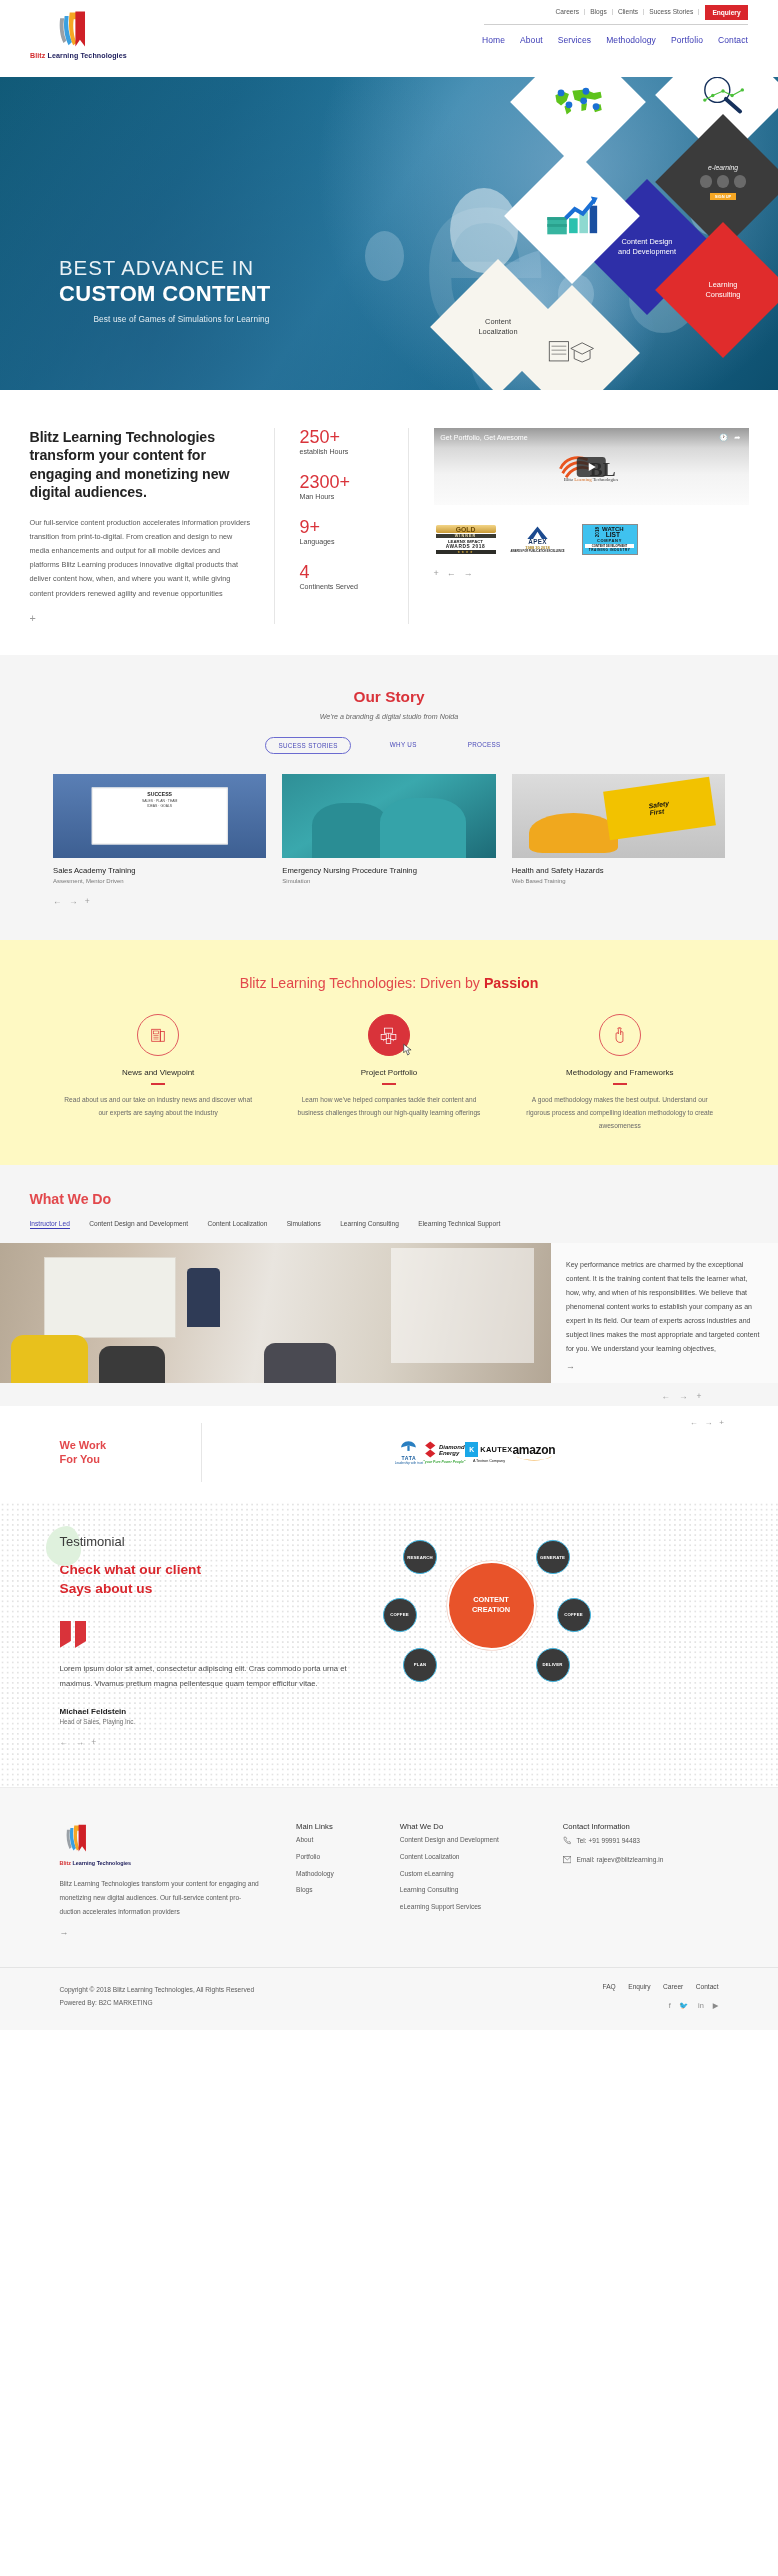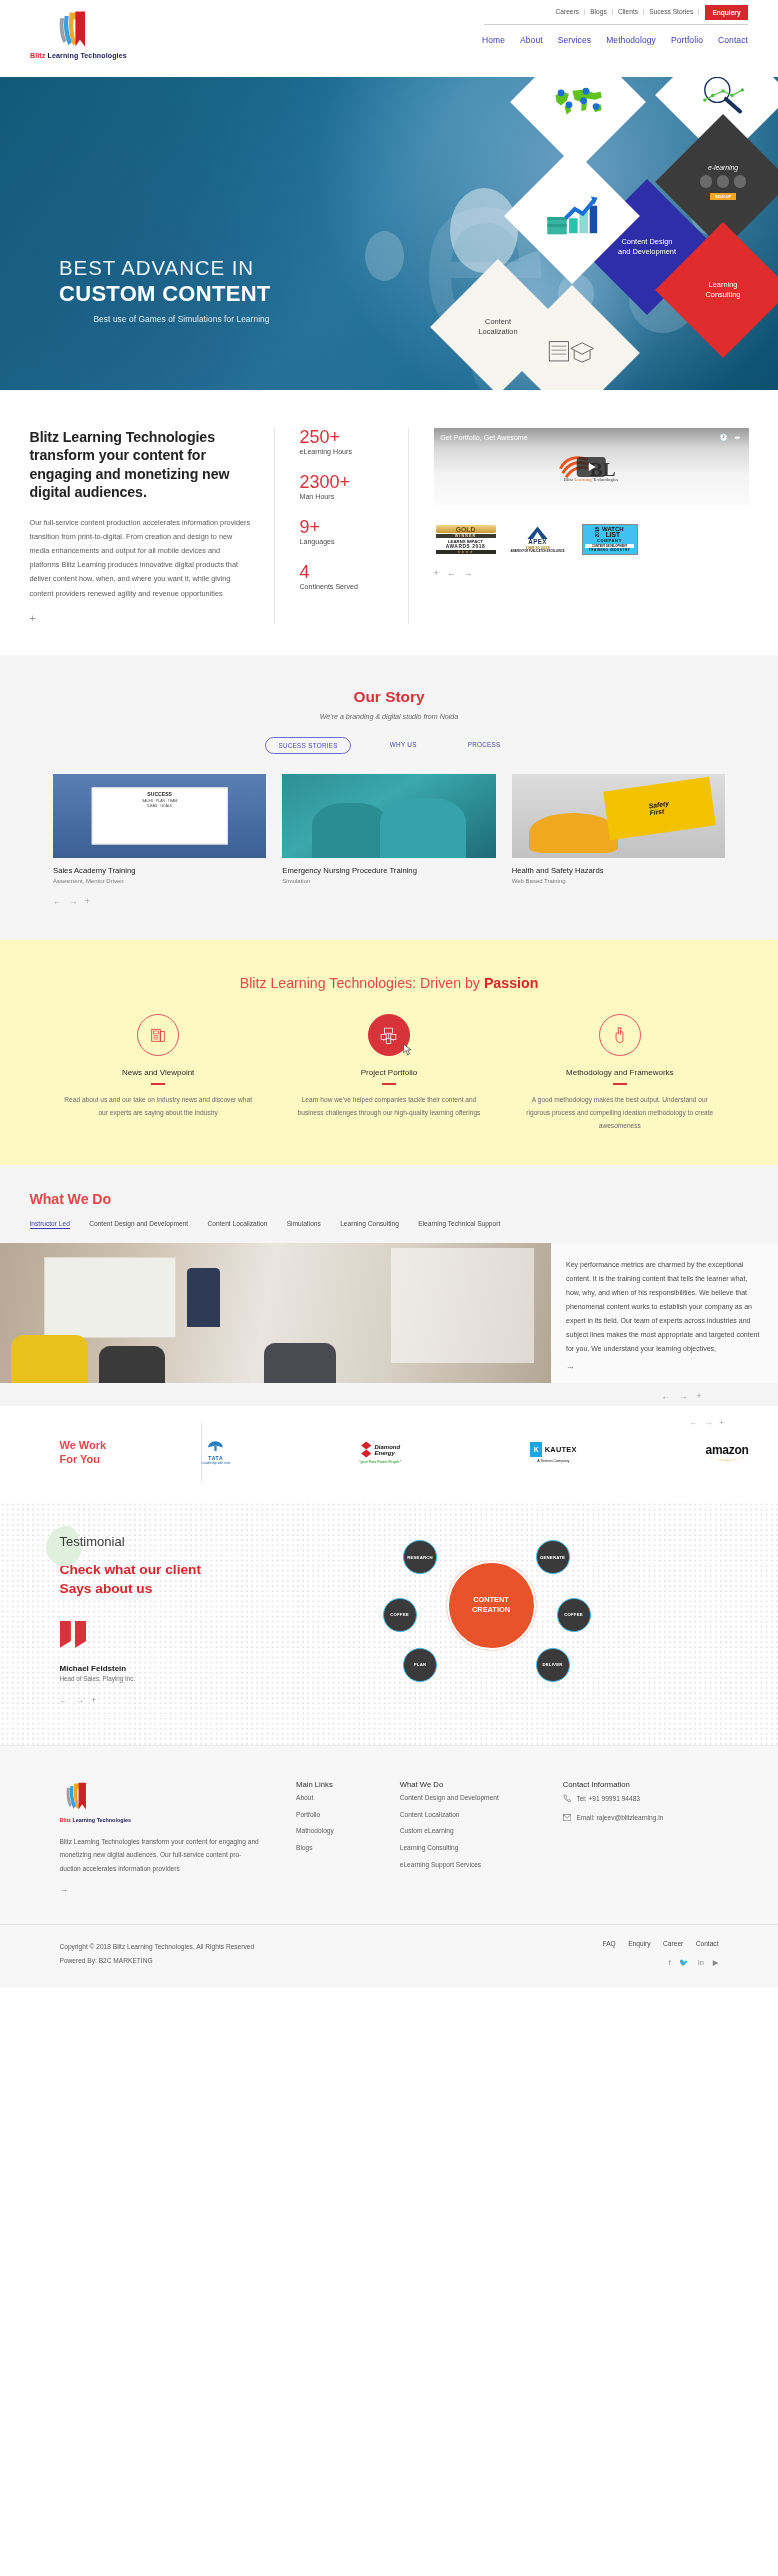--- a/index.html
+++ b/index.html
@@ -143,21 +143,21 @@
     width: 227px; background: rgba(250,250,250,.93); padding: 15px 16px 11.4px 15px; position: relative;
   }
   .wwd-panel p { font-size: 7px; line-height: 2.0; color: #4b4b4b; }
   .wwd-panel .arrow { font-size: 9px; color: #7a7a7a; margin-top: 5.7px; display:inline-block;}
   .wwd-nav { width:719px; margin: 8px auto 0; display:flex; justify-content:flex-end; gap: 9px; color:#9a9a9a; font-size:8.5px; padding-right: 47px; padding-bottom: 5.7px;}
 
   
   .clients { background:#fff; padding: 17px 0 19.4px; position: relative; }
   .clients-inner { width: 719px; margin: 0 auto; display:flex; align-items: center; }
   .clients-h { width: 171px; font-size: 11px; color:#e2484c; font-weight:700; line-height: 1.25; padding-left:30px; }
-  .clients-logos { flex:1; display:flex; align-items:center; justify-content: space-between; border-left: 0.6px solid #e6e6e6; min-height:59px; }
+  .clients-logos { flex:1; display:flex; align-items:center; justify-content: center; border-left: 0.6px solid #e6e6e6; min-height:59px; }
   .clogo { height: 34px; display:flex; flex-direction:column; align-items:center; justify-content:center; }
   .clients-nav { position:absolute; right: 54px; top: 11.4px; display:flex; gap: 6.8px; color:#9a9a9a; font-size: 8px;}
 
   
   .testi { background:#fff; padding: 32px 0 40px; position: relative; }
   .dotmap {
     position:absolute; left: 0; top: 0; right: 0; bottom: 0;
     background-image: radial-gradient(#dedede 0.6px, transparent 0.7px);
     background-size: 5.1px 5.1px; opacity: .85;
   }
@@ -354,21 +354,21 @@
     <div class="intro-inner">
       <div class="intro-left">
         <div class="intro-h">Blitz Learning Technologies transform your content for engaging and monetizing new digital audiences.</div>
         <div class="intro-p">Our full-service content production accelerates information providers transition from print-to-digital. From creation and design to new media enhancements and output for all mobile devices and platforms  Blitz Learning produces innovative digital products that deliver content how, when, and where you want it, while giving content providers renewed agility and revenue opportunities</div>
         <span class="plus-ico">+</span>
       </div>
 
       <div class="stats">
         <div class="stat">
           <div class="stat-num">250+</div>
-          <div class="stat-lbl">eLearning Hours</div>
+          <div class="stat-lbl">establish Hours</div>
         </div>
         <div class="stat">
           <div class="stat-num">2300+</div>
           <div class="stat-lbl">Man Hours</div>
         </div>
         <div class="stat">
           <div class="stat-num">9+</div>
           <div class="stat-lbl">Languages</div>
         </div>
         <div class="stat">
@@ -631,20 +631,21 @@
         <div class="blob"></div>
         <div class="testi-kicker">Testimonial</div>
         <div class="testi-h">
           <span>Check what our client</span><br>
           <span>Says about us</span>
         </div>
         <div class="quote-mark">
             <i class="a"></i>
             <i class="b"></i>
           </div>
+        <div class="testi-q">Lorem ipsum dolor sit amet, consectetur adipiscing elit. Cras commodo porta urna et maximus. Vivamus pretium magna pellentesque quam tempor efficitur vitae.</div>
         <div class="testi-name">Michael Feldstein</div>
         <div class="testi-role">Head of Sales, Playing Inc.</div>
         <div class="testi-nav">
           <span>←</span>
           <span>→</span>
           <span>+</span>
         </div>
       </div>
 
       <div class="wheel">

